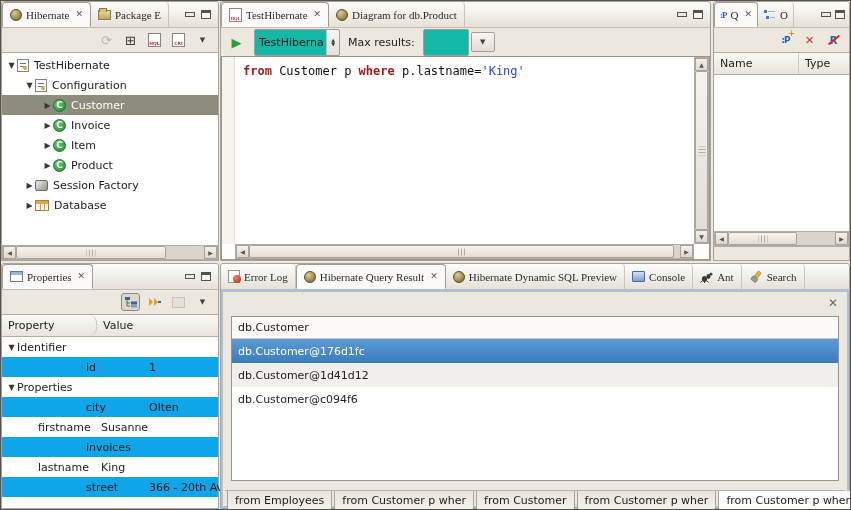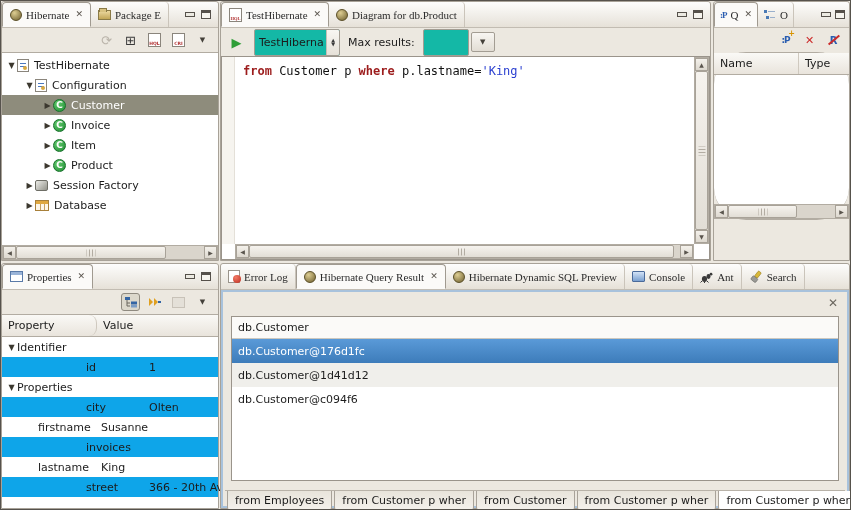--- a/index.html
+++ b/index.html
@@ -302,21 +302,21 @@
           <span class="glyph-param">:P</span>
           <span class="glyph-star">+</span>
         </span>
       <span class="tbtn">
           <span class="glyph-remove">✕</span>
         </span>
       <span class="tbtn">
           <span class="glyph-ignore">R</span>
         </span>
     </div>
-    <div style="position:absolute;left:0;right:0;top:50px;height:168px;background:#fff;border-top:1px solid #b2aca2;border-bottom:1px solid #b2aca2;border-radius:32px;">
+    <div style="position:absolute;left:0;right:0;top:50px;height:195px;background:#fff;border-top:1px solid #b2aca2;border-bottom:1px solid #b2aca2;">
       <div class="cols-header">
         <span class="col" style="width:85px;">
             <span>Name</span>
           </span>
         <span class="col" style="flex:1;border-right:none;">
             <span>Type</span>
           </span>
       </div>
       <div class="hscroll" style="left:0;right:0;bottom:0;">
         <span class="sbtn">◀</span>

